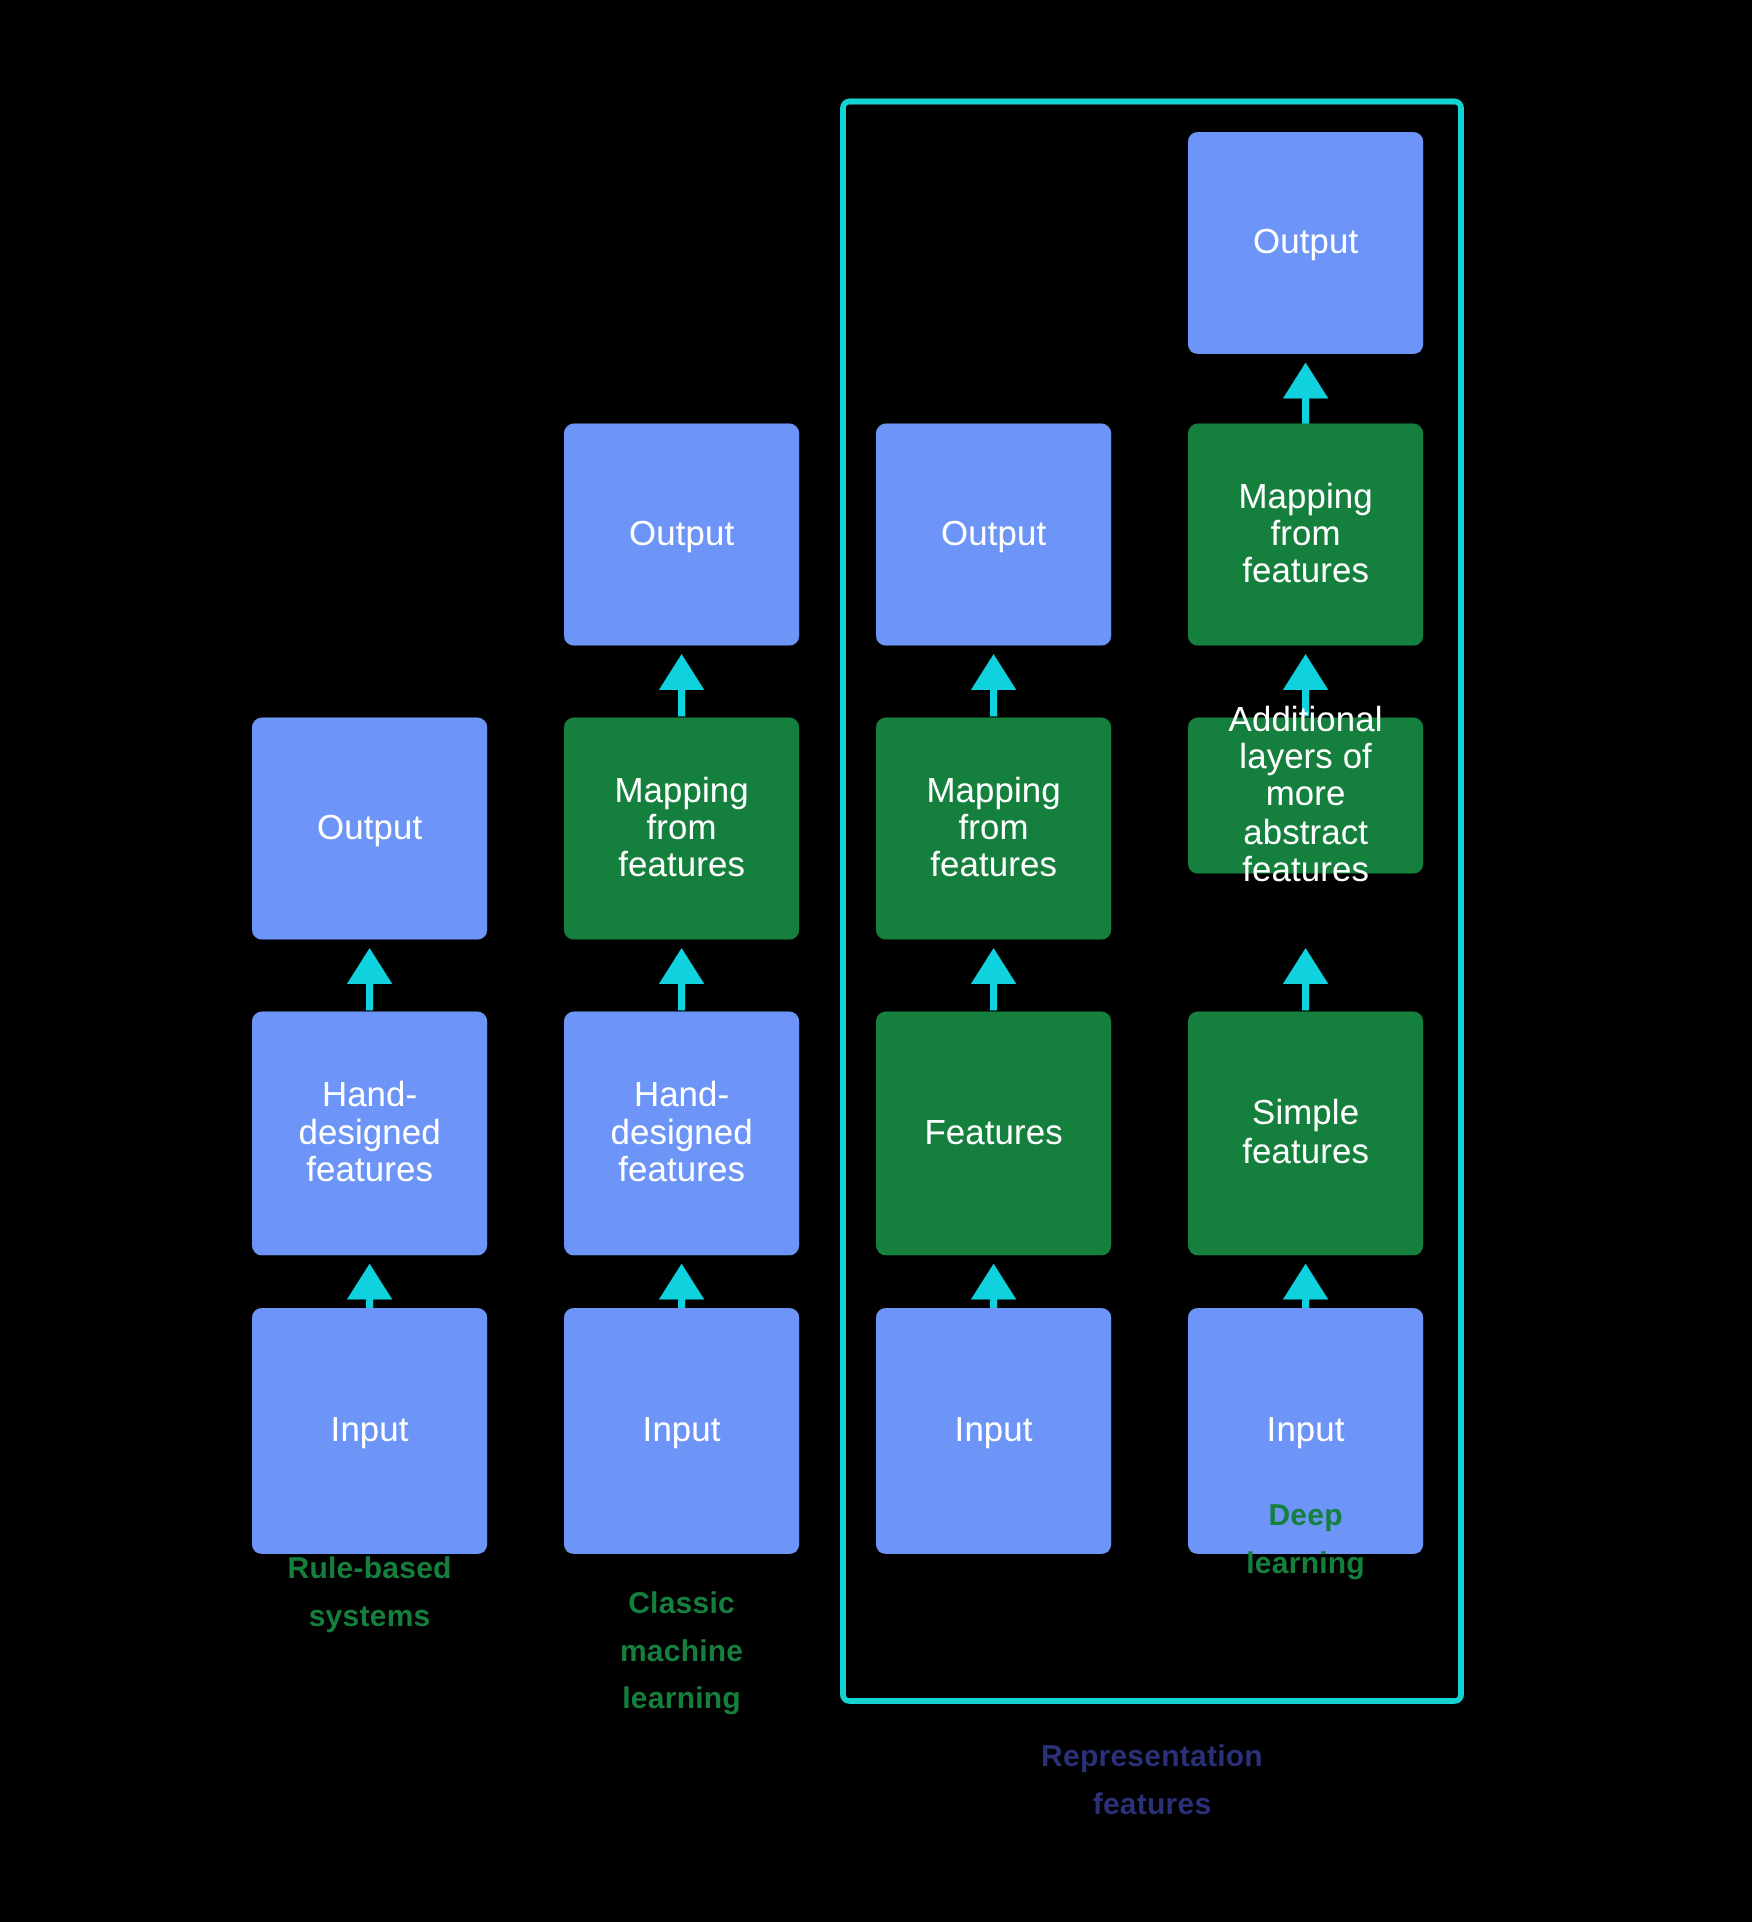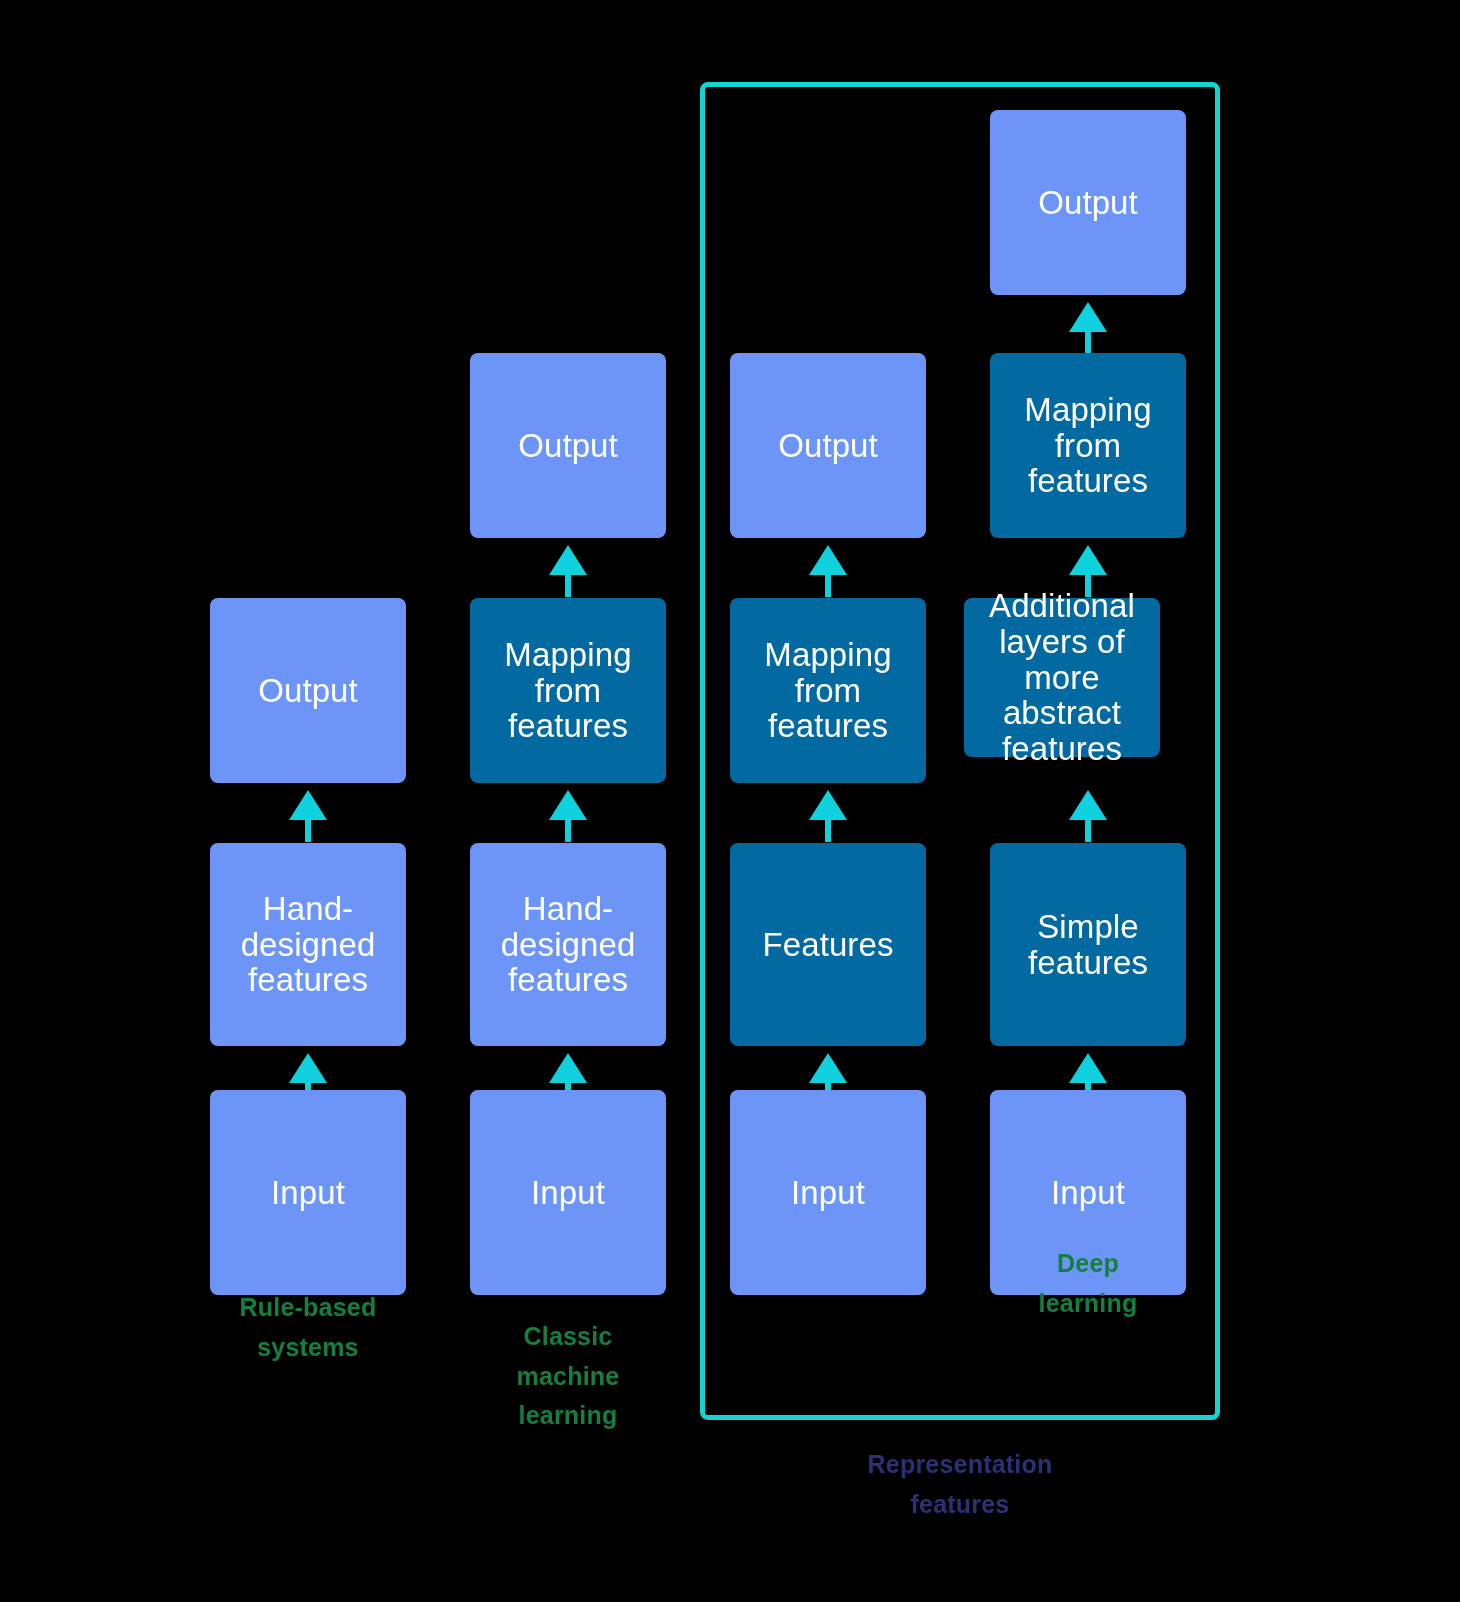--- a/index.html
+++ b/index.html
@@ -37,29 +37,29 @@
   
   .node {
     position: absolute;
     box-sizing: border-box;
     border-radius: 8px;
     display: flex;
     align-items: center;
     justify-content: center;
     text-align: center;
     color: #ffffff;
-    font-size: 33px;
+    font-size: 29px;
     line-height: 1.08;
     font-weight: 400;
     letter-spacing: 0.1px;
     padding: 4px 8px;
     white-space: pre-line;
   }
   .node.light { background: #6d95f7; }
-  .node.dark  { background: #0369a1; }
+  .node.dark  { background: #15803d; }
 
   
   .arrow {
     position: absolute;
     width: 38px;
   }
   .arrow .shaft {
     position: absolute;
     left: 16px;
     width: 6px;
@@ -185,21 +185,21 @@
 
   <div class="node dark" style="left:990px; top:353px; width:196px; height:185px;">Mapping
 from
 features</div>
 
   <div class="arrow" style="left:1069px; top:545px; height:52px;">
     <div class="shaft" style="top:22px; height:30px;"></div>
     <div class="head"></div>
   </div>
 
-  <div class="node dark" style="left:964px; top:598px; width:196px; height:159px;">Additional
+  <div class="node dark" style="left:990px; top:598px; width:196px; height:130px;">Additional
 layers of
 more
 abstract
 features</div>
 
   <div class="arrow" style="left:1069px; top:790px; height:52px;">
     <div class="shaft" style="top:22px; height:30px;"></div>
     <div class="head"></div>
   </div>
 

